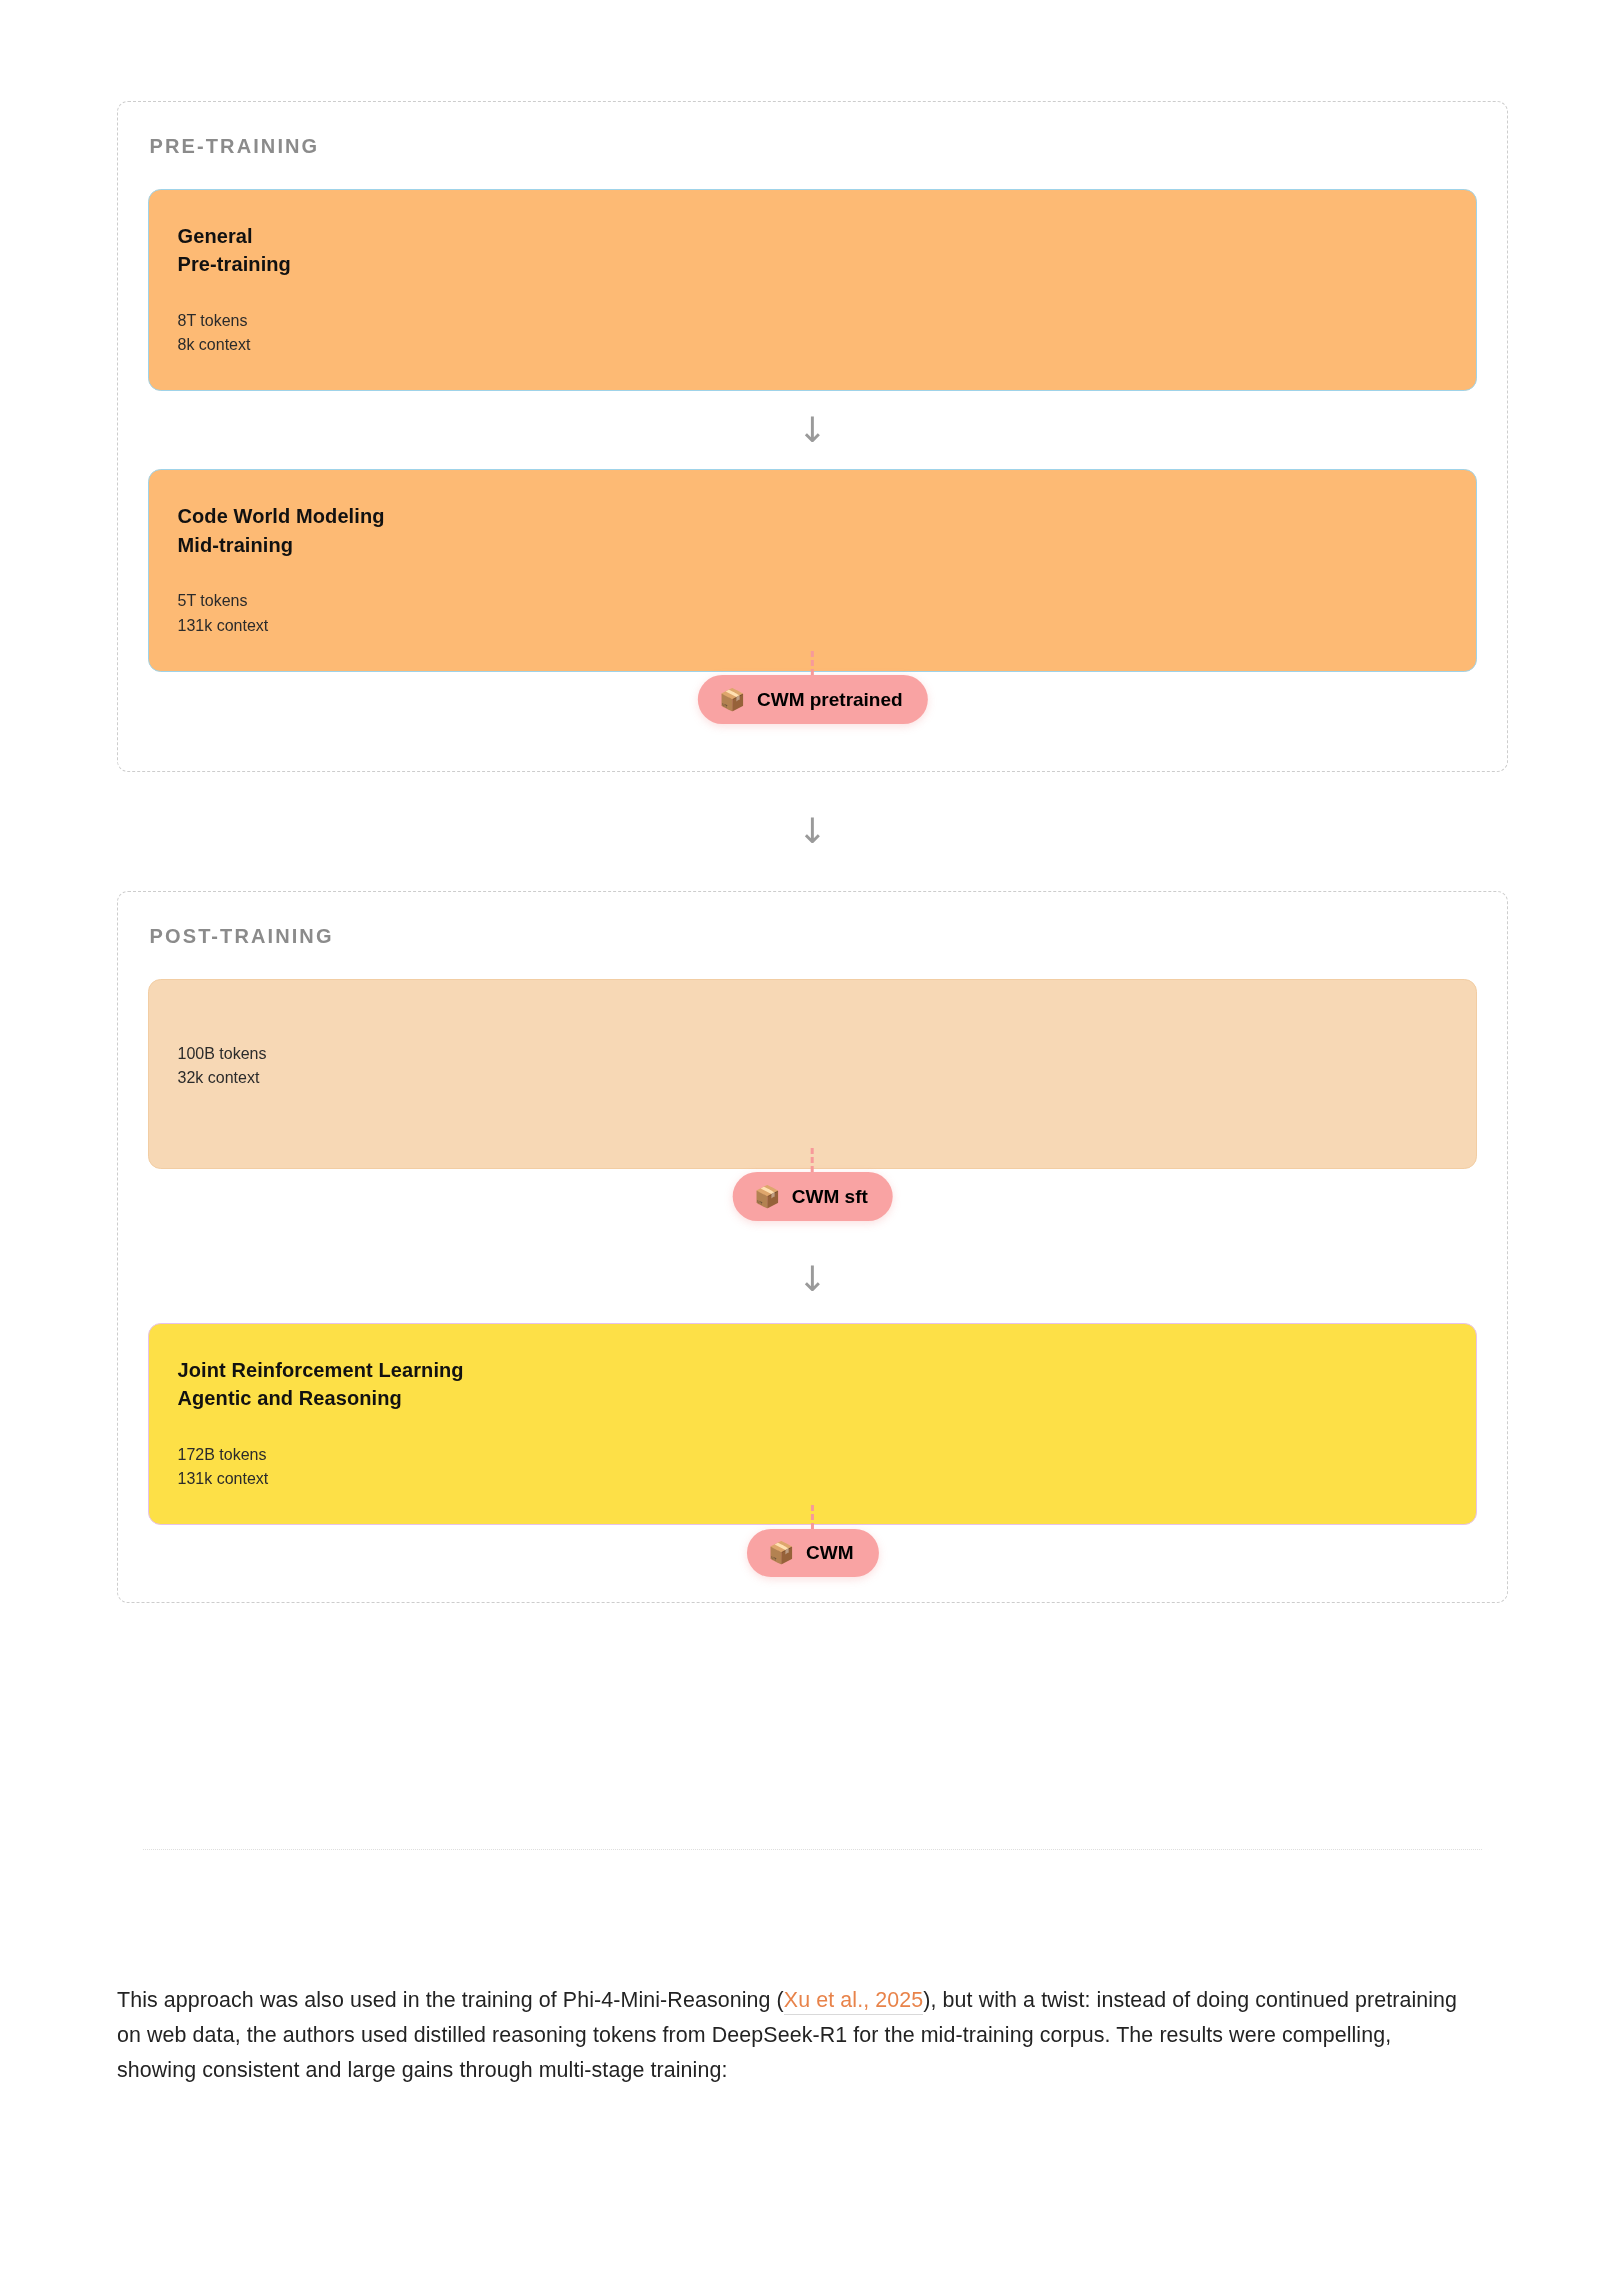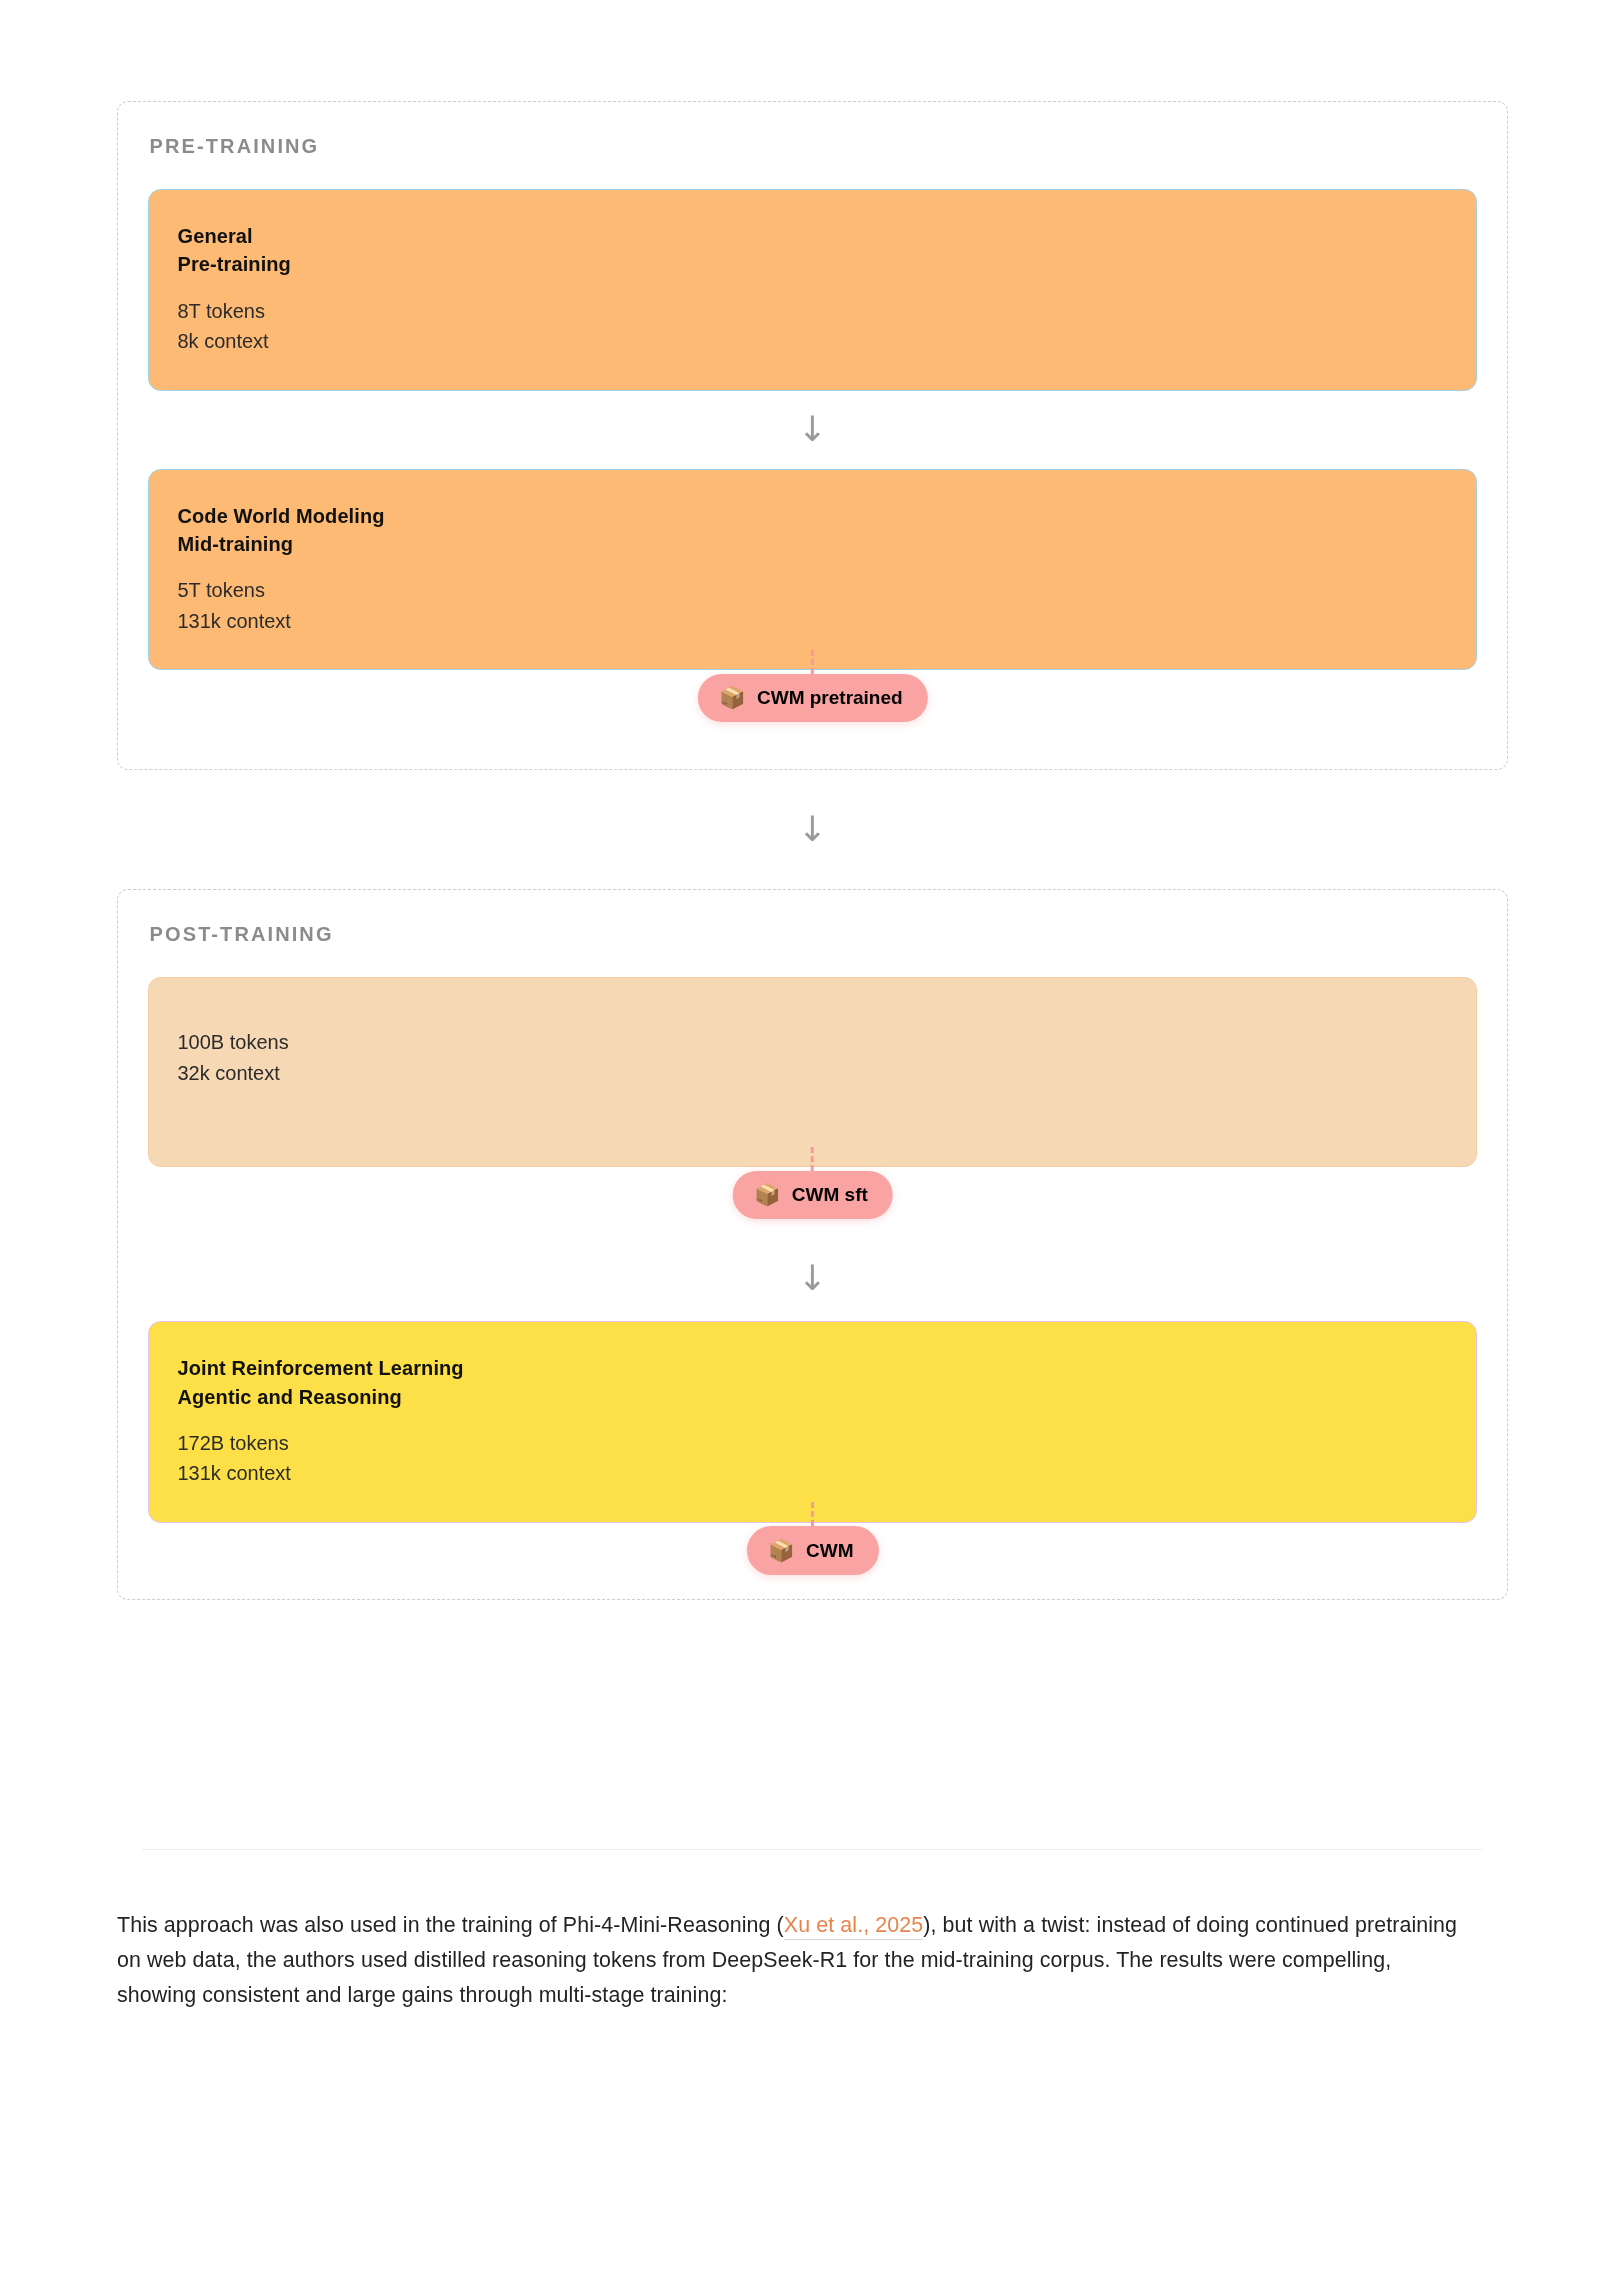--- a/index.html
+++ b/index.html
@@ -69,22 +69,22 @@
     font-size: 20px;
     font-weight: bold;
     line-height: 1.42;
     color: #111111;
     margin: 0;
     letter-spacing: 0.1px;
   }
   .card-title .l2 { display: block; }
 
   .card-meta {
-    margin-top: 17px;
-    font-size: 20px;
+    margin-top: 30px;
+    font-size: 16px;
     line-height: 1.52;
     color: #2b2b2b;
   }
   .card-meta div { display: block; }
 
   
   .arrow-row {
     display: flex;
     justify-content: center;
     align-items: center;
@@ -155,21 +155,21 @@
     left: 143px;
     top: 1849px;
     width: 1339px;
     border-top: 1.6px dotted #dedede;
   }
 
   
   .body-copy {
     position: absolute;
     left: 117px;
-    top: 1887px;
+    top: 1962px;
     width: 1347px;
     font-size: 21.4px;
     line-height: 1.62;
     color: #232323;
     letter-spacing: 0.1px;
   }
   .body-copy a.ref {
     color: #e8834a;
     text-decoration: none;
     border-bottom: 1.6px solid #d9d9d9;

